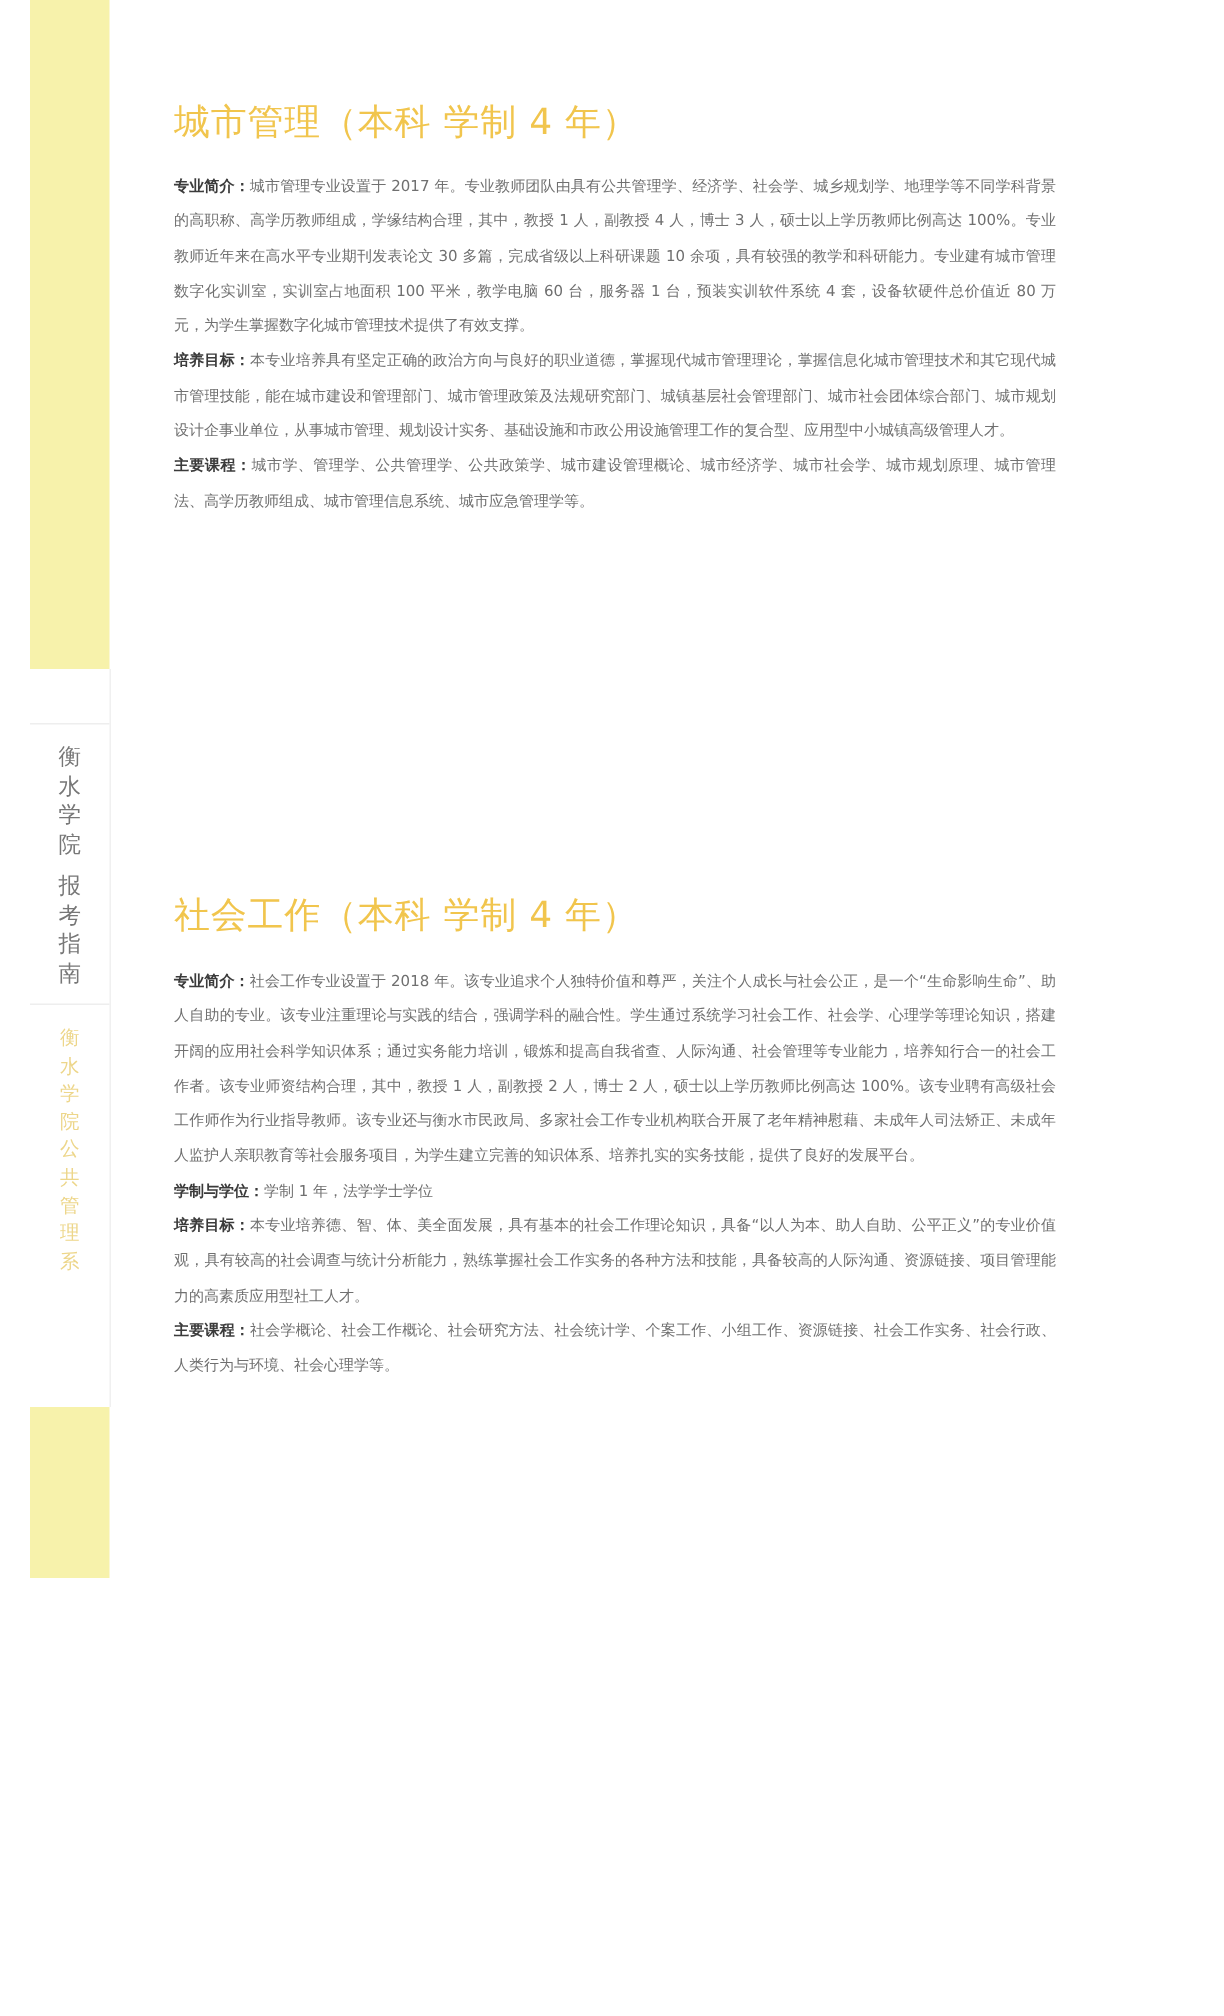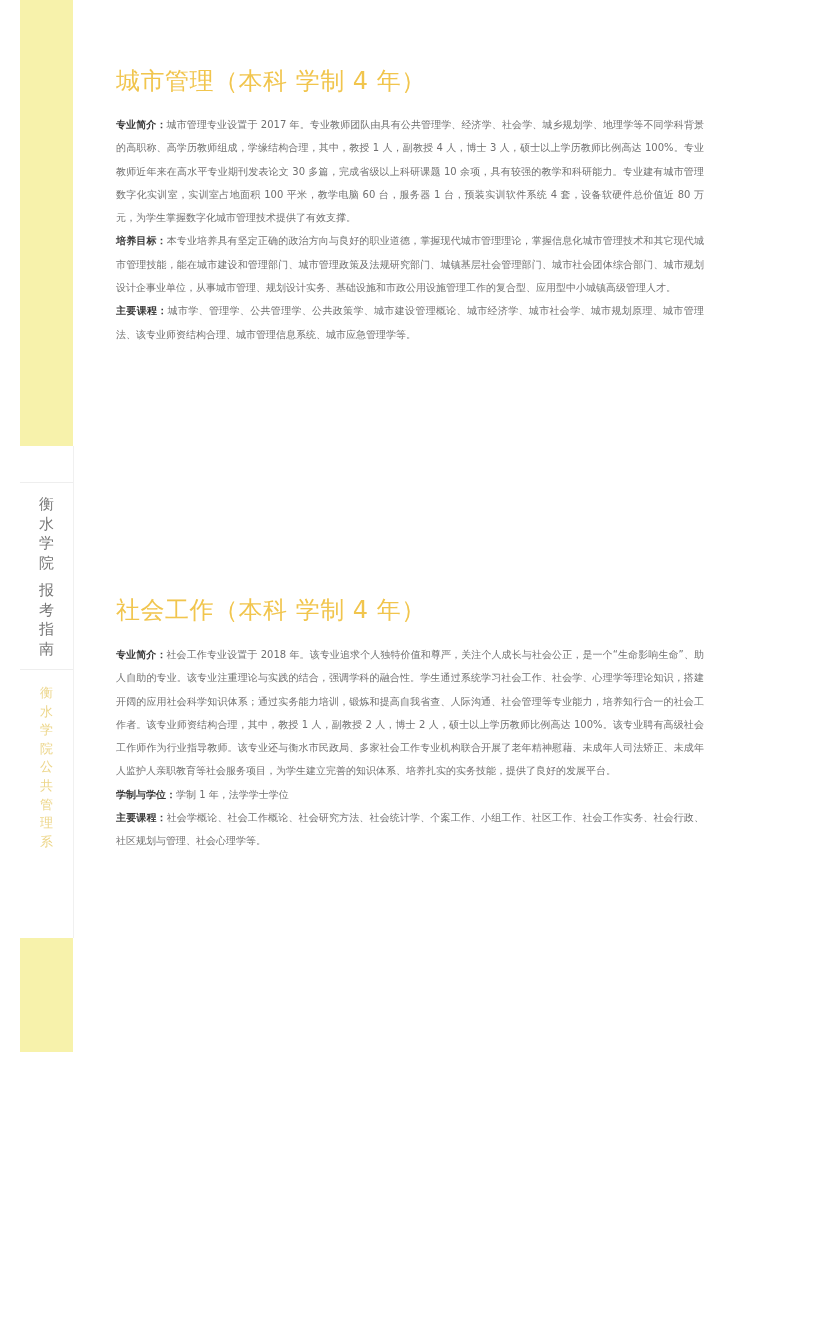--- a/index.html
+++ b/index.html
@@ -60,21 +60,22 @@
   <span>共</span>
   <span>管</span>
   <span>理</span>
   <span>系</span>
 </div>
 
 <div class="section sec1">
   <h2 class="section-title">城市管理（本科  学制 4 年）</h2>
   <p class="para"><b>专业简介：</b><span>城市管理专业设置于 2017 年。专业教师团队由具有公共管理学、经济学、社会学、城乡规划学、地理学等不同学科背景的高职称、高学历教师组成，学缘结构合理，其中，教授 1 人，副教授 4 人，博士 3 人，硕士以上学历教师比例高达 100%。专业教师近年来在高水平专业期刊发表论文 30 多篇，完成省级以上科研课题 10 余项，具有较强的教学和科研能力。专业建有城市管理数字化实训室，实训室占地面积 100 平米，教学电脑 60 台，服务器 1 台，预装实训软件系统 4 套，设备软硬件总价值近 80 万元，为学生掌握数字化城市管理技术提供了有效支撑。</span></p>
   <p class="para"><b>培养目标：</b><span>本专业培养具有坚定正确的政治方向与良好的职业道德，掌握现代城市管理理论，掌握信息化城市管理技术和其它现代城市管理技能，能在城市建设和管理部门、城市管理政策及法规研究部门、城镇基层社会管理部门、城市社会团体综合部门、城市规划设计企事业单位，从事城市管理、规划设计实务、基础设施和市政公用设施管理工作的复合型、应用型中小城镇高级管理人才。</span></p>
-  <p class="para"><b>主要课程：</b><span>城市学、管理学、公共管理学、公共政策学、城市建设管理概论、城市经济学、城市社会学、城市规划原理、城市管理法、该专业师资结构合理、城市管理信息系统、城市应急管理学等。</span></p>
+  <p class="para"><b>主要课程：</b><span>城市学、管理学、公共管理学、公共政策学、城市建设管理概论、城市经济学、城市社会学、城市规划原理、城市管理法、高学历教师组成、城市管理信息系统、城市应急管理学等。</span></p>
 </div>
 
 <div class="section sec2">
   <h2 class="section-title">社会工作（本科  学制 4 年）</h2>
   <p class="para"><b>专业简介：</b><span>社会工作专业设置于 2018 年。该专业追求个人独特价值和尊严，关注个人成长与社会公正，是一个“生命影响生命”、助人自助的专业。该专业注重理论与实践的结合，强调学科的融合性。学生通过系统学习社会工作、社会学、心理学等理论知识，搭建开阔的应用社会科学知识体系；通过实务能力培训，锻炼和提高自我省查、人际沟通、社会管理等专业能力，培养知行合一的社会工作者。该专业师资结构合理，其中，教授 1 人，副教授 2 人，博士 2 人，硕士以上学历教师比例高达 100%。该专业聘有高级社会工作师作为行业指导教师。该专业还与衡水市民政局、多家社会工作专业机构联合开展了老年精神慰藉、未成年人司法矫正、未成年人监护人亲职教育等社会服务项目，为学生建立完善的知识体系、培养扎实的实务技能，提供了良好的发展平台。</span></p>
   <p class="para"><b>学制与学位：</b><span>学制 1 年，法学学士学位</span></p>
-  <p class="para"><b>主要课程：</b><span>社会学概论、社会工作概论、社会研究方法、社会统计学、个案工作、小组工作、社区工作、社会工作实务、社会行政、社区规划与管理、社会心理学等。</span></p>
+  <p class="para"><b>培养目标：</b><span>本专业培养德、智、体、美全面发展，具有基本的社会工作理论知识，具备“以人为本、助人自助、公平正义”的专业价值观，具有较高的社会调查与统计分析能力，熟练掌握社会工作实务的各种方法和技能，具备较高的人际沟通、资源链接、项目管理能力的高素质应用型社工人才。</span></p>
+  <p class="para"><b>主要课程：</b><span>社会学概论、社会工作概论、社会研究方法、社会统计学、个案工作、小组工作、资源链接、社会工作实务、社会行政、人类行为与环境、社会心理学等。</span></p>
 </div>
 
 </body></html>

